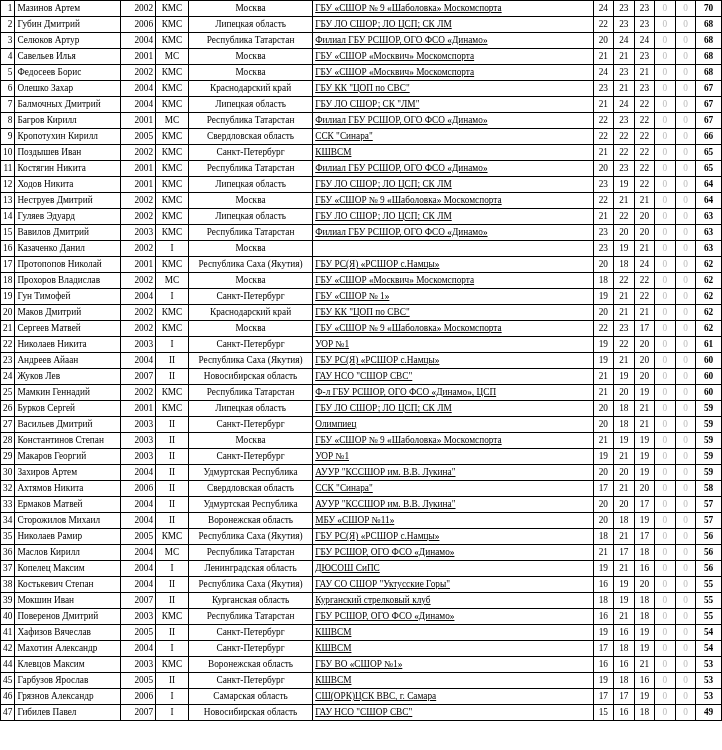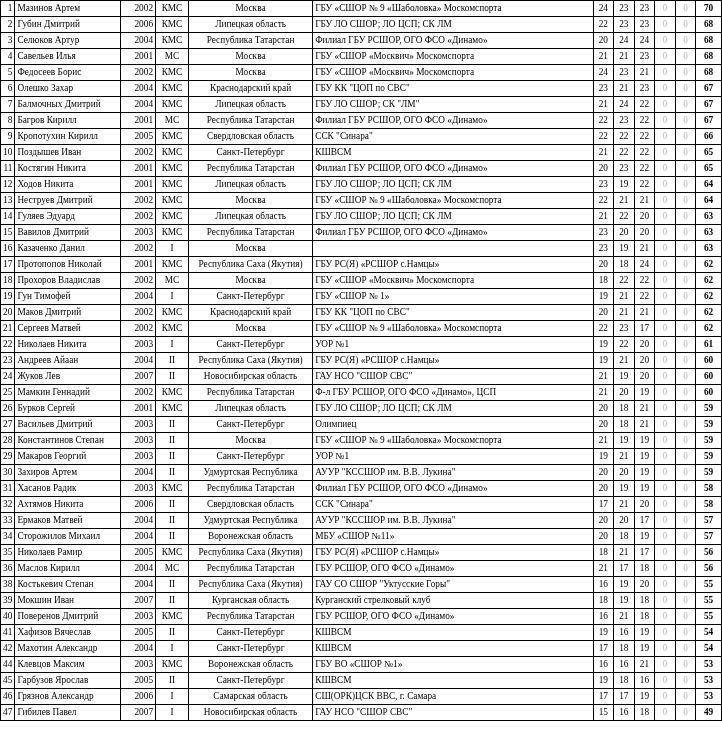--- a/index.html
+++ b/index.html
@@ -41,21 +41,21 @@
   col.c-s3     { width: 20px; }
   col.c-s4     { width: 20px; }
   col.c-s5     { width: 20px; }
   col.c-total  { width: 25px; }
 
   td.rank   { text-align: right; padding-right: 2px; }
   td.name   { text-align: left; padding-left: 3px; }
   td.year   { text-align: right; }
   td.rating { text-align: center; }
   td.region { text-align: center; padding-left: 3px; }
-  td.org    { text-align: left; padding-left: 3px; }
+  td.org    { text-align: left; padding-left: 3px; text-decoration: underline; }
   td.score  { text-align: center; color: #000; }
   td.score.empty { color: #b9b9b9; }
   td.total  { text-align: center; font-weight: bold; padding-right: 3px; }
 
   
   tr.dashed-sep td { border-bottom: 1px dashed #8a8a8a; }
 </style>
 </head>
 <body>
 
@@ -489,34 +489,20 @@
         <td class="region">Удмуртская Республика</td>
         <td class="org">АУУР "КССШОР им. В.В. Лукина"</td>
         <td class="score">20</td>
         <td class="score">20</td>
         <td class="score">19</td>
         <td class="score empty">0</td>
         <td class="score empty">0</td>
         <td class="total">59</td>
       </tr>
       <tr>
-        <td class="rank">31</td>
-        <td class="name">Хасанов Радик</td>
-        <td class="year">2003</td>
-        <td class="rating">КМС</td>
-        <td class="region">Республика Татарстан</td>
-        <td class="org">Филиал ГБУ РСШОР, ОГО ФСО «Динамо»</td>
-        <td class="score">20</td>
-        <td class="score">19</td>
-        <td class="score">19</td>
-        <td class="score empty">0</td>
-        <td class="score empty">0</td>
-        <td class="total">58</td>
-      </tr>
-      <tr>
         <td class="rank">32</td>
         <td class="name">Ахтямов Никита</td>
         <td class="year">2006</td>
         <td class="rating">II</td>
         <td class="region">Свердловская область</td>
         <td class="org">ССК "Синара"</td>
         <td class="score">17</td>
         <td class="score">21</td>
         <td class="score">20</td>
         <td class="score empty">0</td>
@@ -568,20 +554,34 @@
       <tr>
         <td class="rank">36</td>
         <td class="name">Маслов Кирилл</td>
         <td class="year">2004</td>
         <td class="rating">МС</td>
         <td class="region">Республика Татарстан</td>
         <td class="org">ГБУ РСШОР, ОГО ФСО «Динамо»</td>
         <td class="score">21</td>
         <td class="score">17</td>
         <td class="score">18</td>
+        <td class="score empty">0</td>
+        <td class="score empty">0</td>
+        <td class="total">56</td>
+      </tr>
+      <tr>
+        <td class="rank">37</td>
+        <td class="name">Копелец Максим</td>
+        <td class="year">2004</td>
+        <td class="rating">I</td>
+        <td class="region">Ленинградская область</td>
+        <td class="org">ДЮСОШ СиПС</td>
+        <td class="score">19</td>
+        <td class="score">21</td>
+        <td class="score">16</td>
         <td class="score empty">0</td>
         <td class="score empty">0</td>
         <td class="total">56</td>
       </tr>
       <tr>
         <td class="rank">38</td>
         <td class="name">Костькевич Степан</td>
         <td class="year">2004</td>
         <td class="rating">II</td>
         <td class="region">Республика Саха (Якутия)</td>

